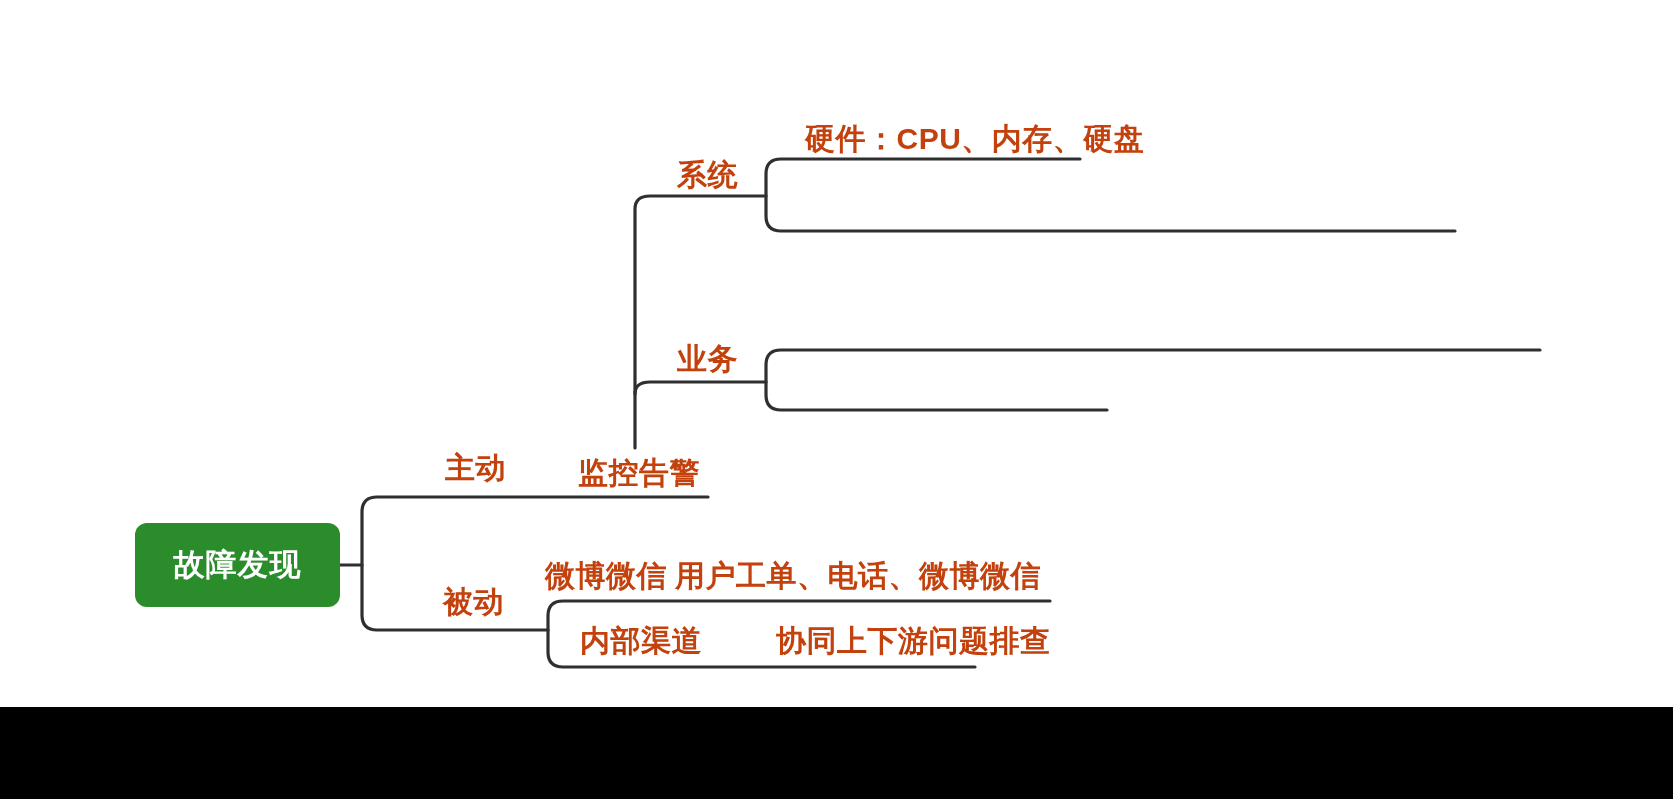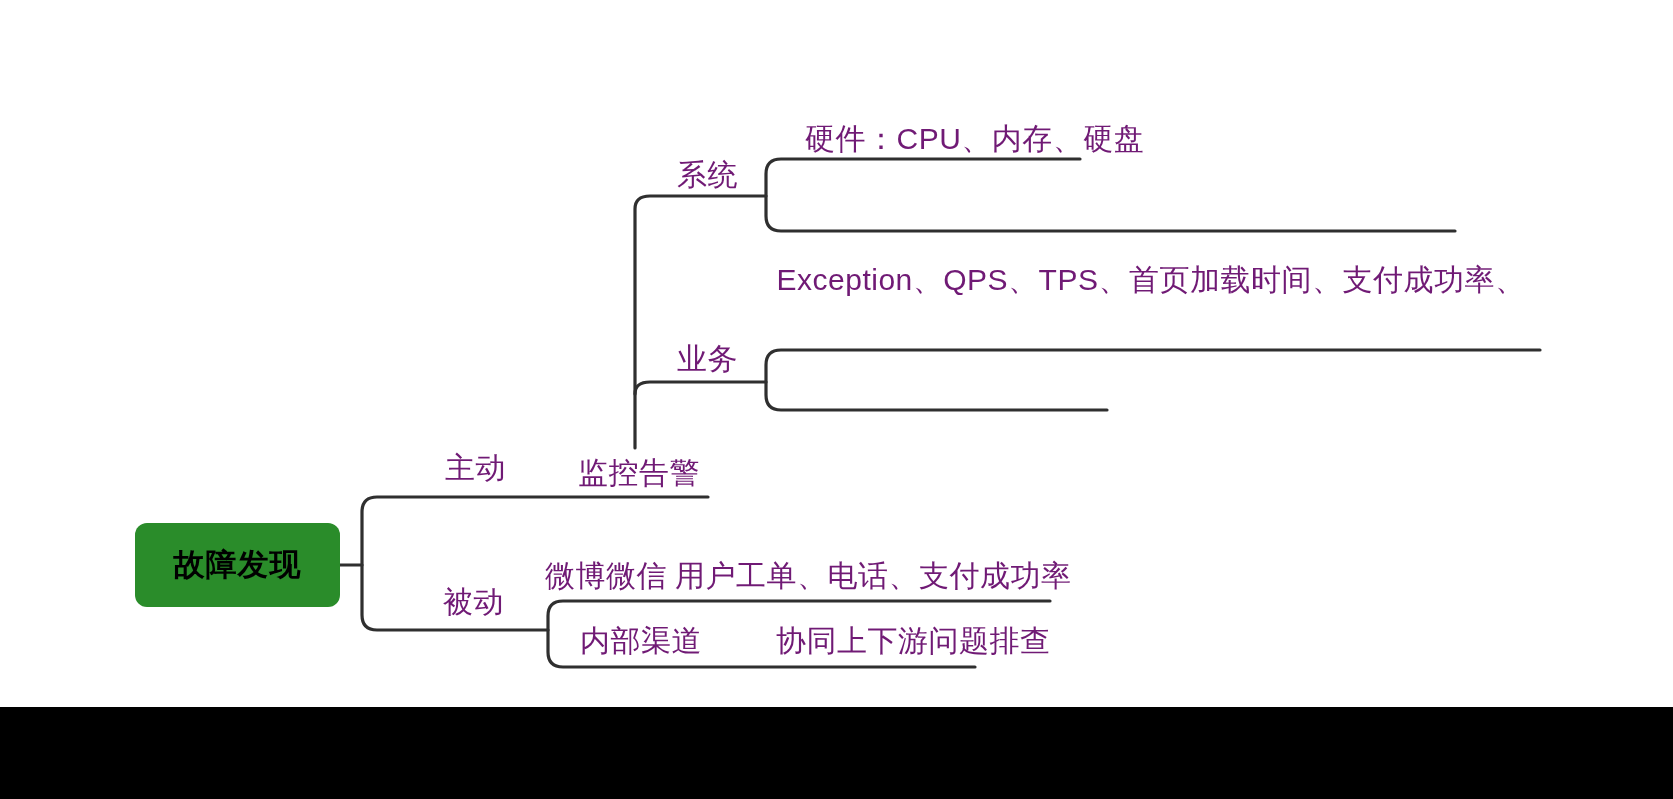--- a/index.html
+++ b/index.html
@@ -19,40 +19,40 @@
   }
   .connectors path {
     fill: none;
     stroke: #2f2f2f;
     stroke-width: 3.2;
     stroke-linecap: round;
     stroke-linejoin: round;
   }
   .topic {
     position: absolute;
-    font-weight: 400;
+    font-weight: 700;
     font-size: 30px;
     line-height: 1.1;
-    color: #701a75;
+    color: #c2410c;
     white-space: nowrap;
     letter-spacing: 0.5px;
   }
   .root-node {
     position: absolute;
     left: 135px; top: 523px;
     width: 205px; height: 84px;
     background: #2a8c2a;
     border-radius: 12px;
     display: flex;
     align-items: center;
     justify-content: center;
   }
   .root-node .root-label {
     position: static;
-    color: #000000;
+    color: #ffffff;
     font-size: 31px;
     font-weight: 700;
     letter-spacing: 1px;
   }
   .multiline {
     white-space: normal;
     text-align: center;
     line-height: 36px;
   }
   .letterbox-bottom {
@@ -86,29 +86,28 @@
   <div class="topic" style="left:578px; top:456px;text-align:right;">监控告警</div>
 
   <div class="topic" style="left:677px; top:158px;">系统</div>
 
   <div class="topic" style="left:805px; top:122px;">硬件：CPU、内存、硬盘</div>
 
 
   <div class="topic" style="left:677px; top:342px;">业务</div>
 
   <div class="topic multiline" style="left:770px; top:262px; width:762px;">
-    <div>Exception、QPS、TPS、首页加载时间、支付成功率、</div>
   </div>
 
 
   <div class="topic" style="left:443px; top:585px;">被动</div>
 
   <div class="topic" style="left:545px; top:559px;">微博微信</div>
 
-  <div class="topic" style="left:675px; top:559px;">用户工单、电话、支付成功率</div>
+  <div class="topic" style="left:675px; top:559px;">用户工单、电话、微博微信</div>
 
   <div class="topic" style="left:580px; top:624px;">内部渠道</div>
 
   <div class="topic" style="left:740px; top:624px;margin-left:36px;">协同上下游问题排查</div>
 
   <div class="letterbox-bottom"></div>
 
 </div>
 
 </body></html>

